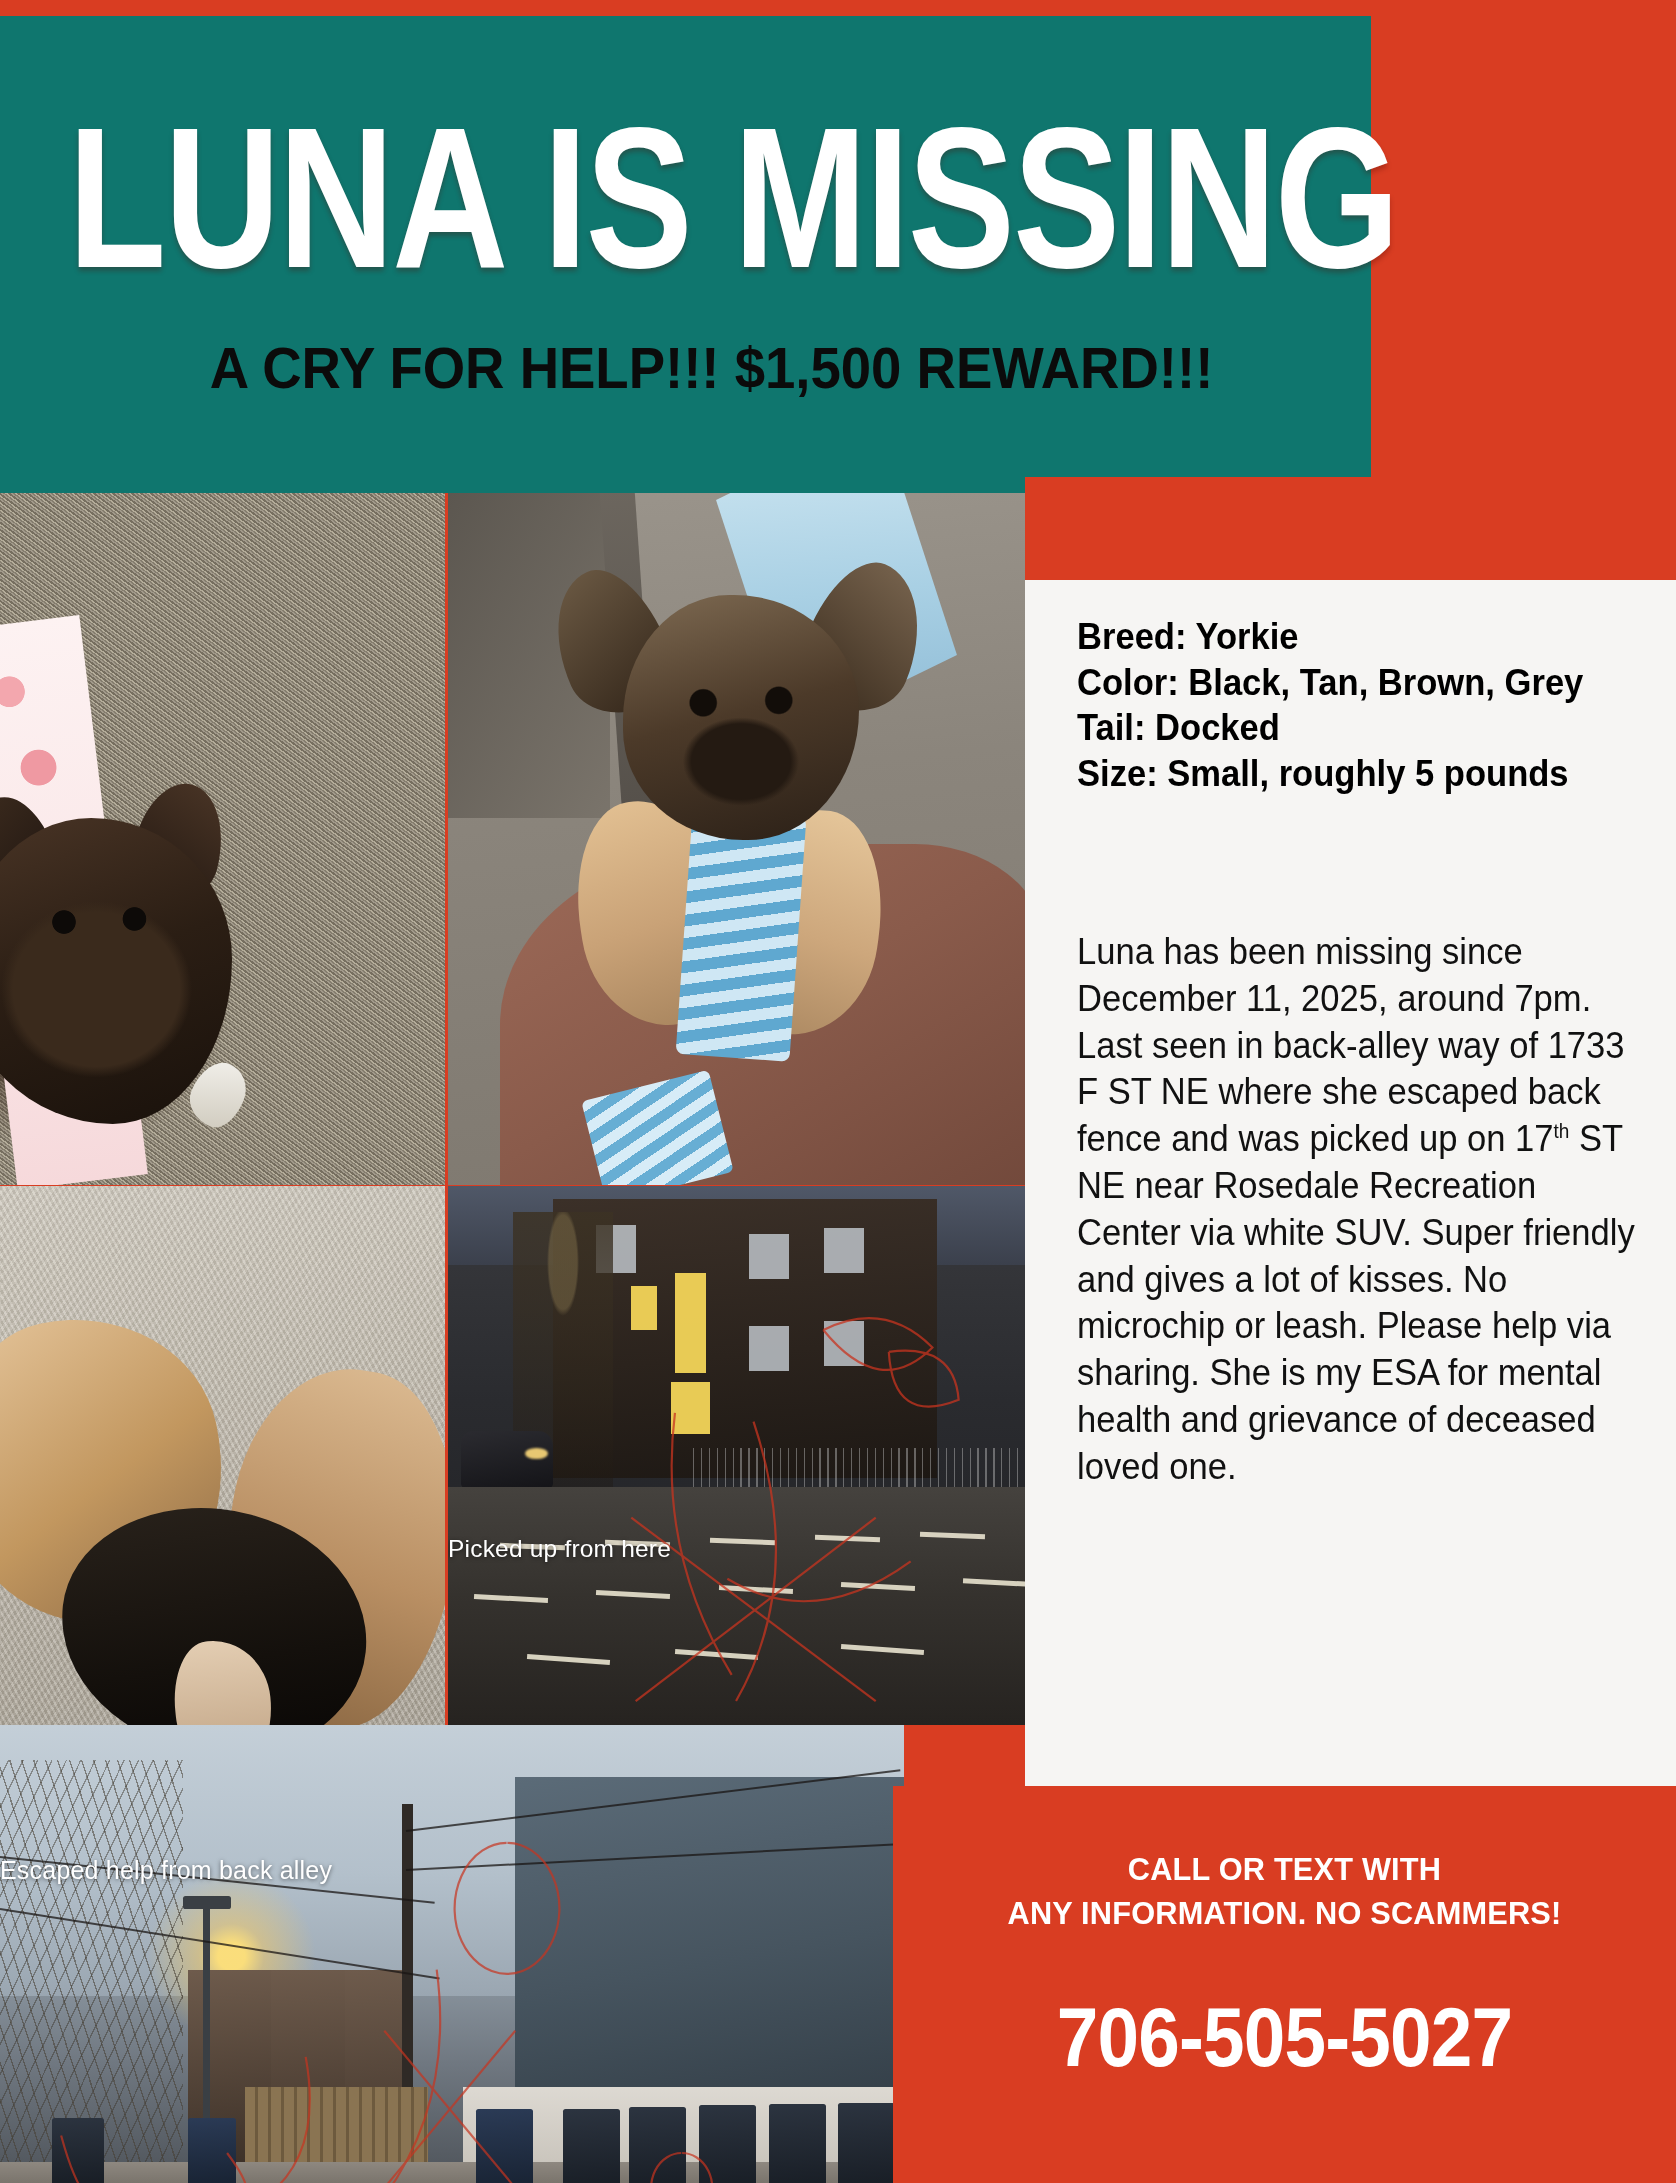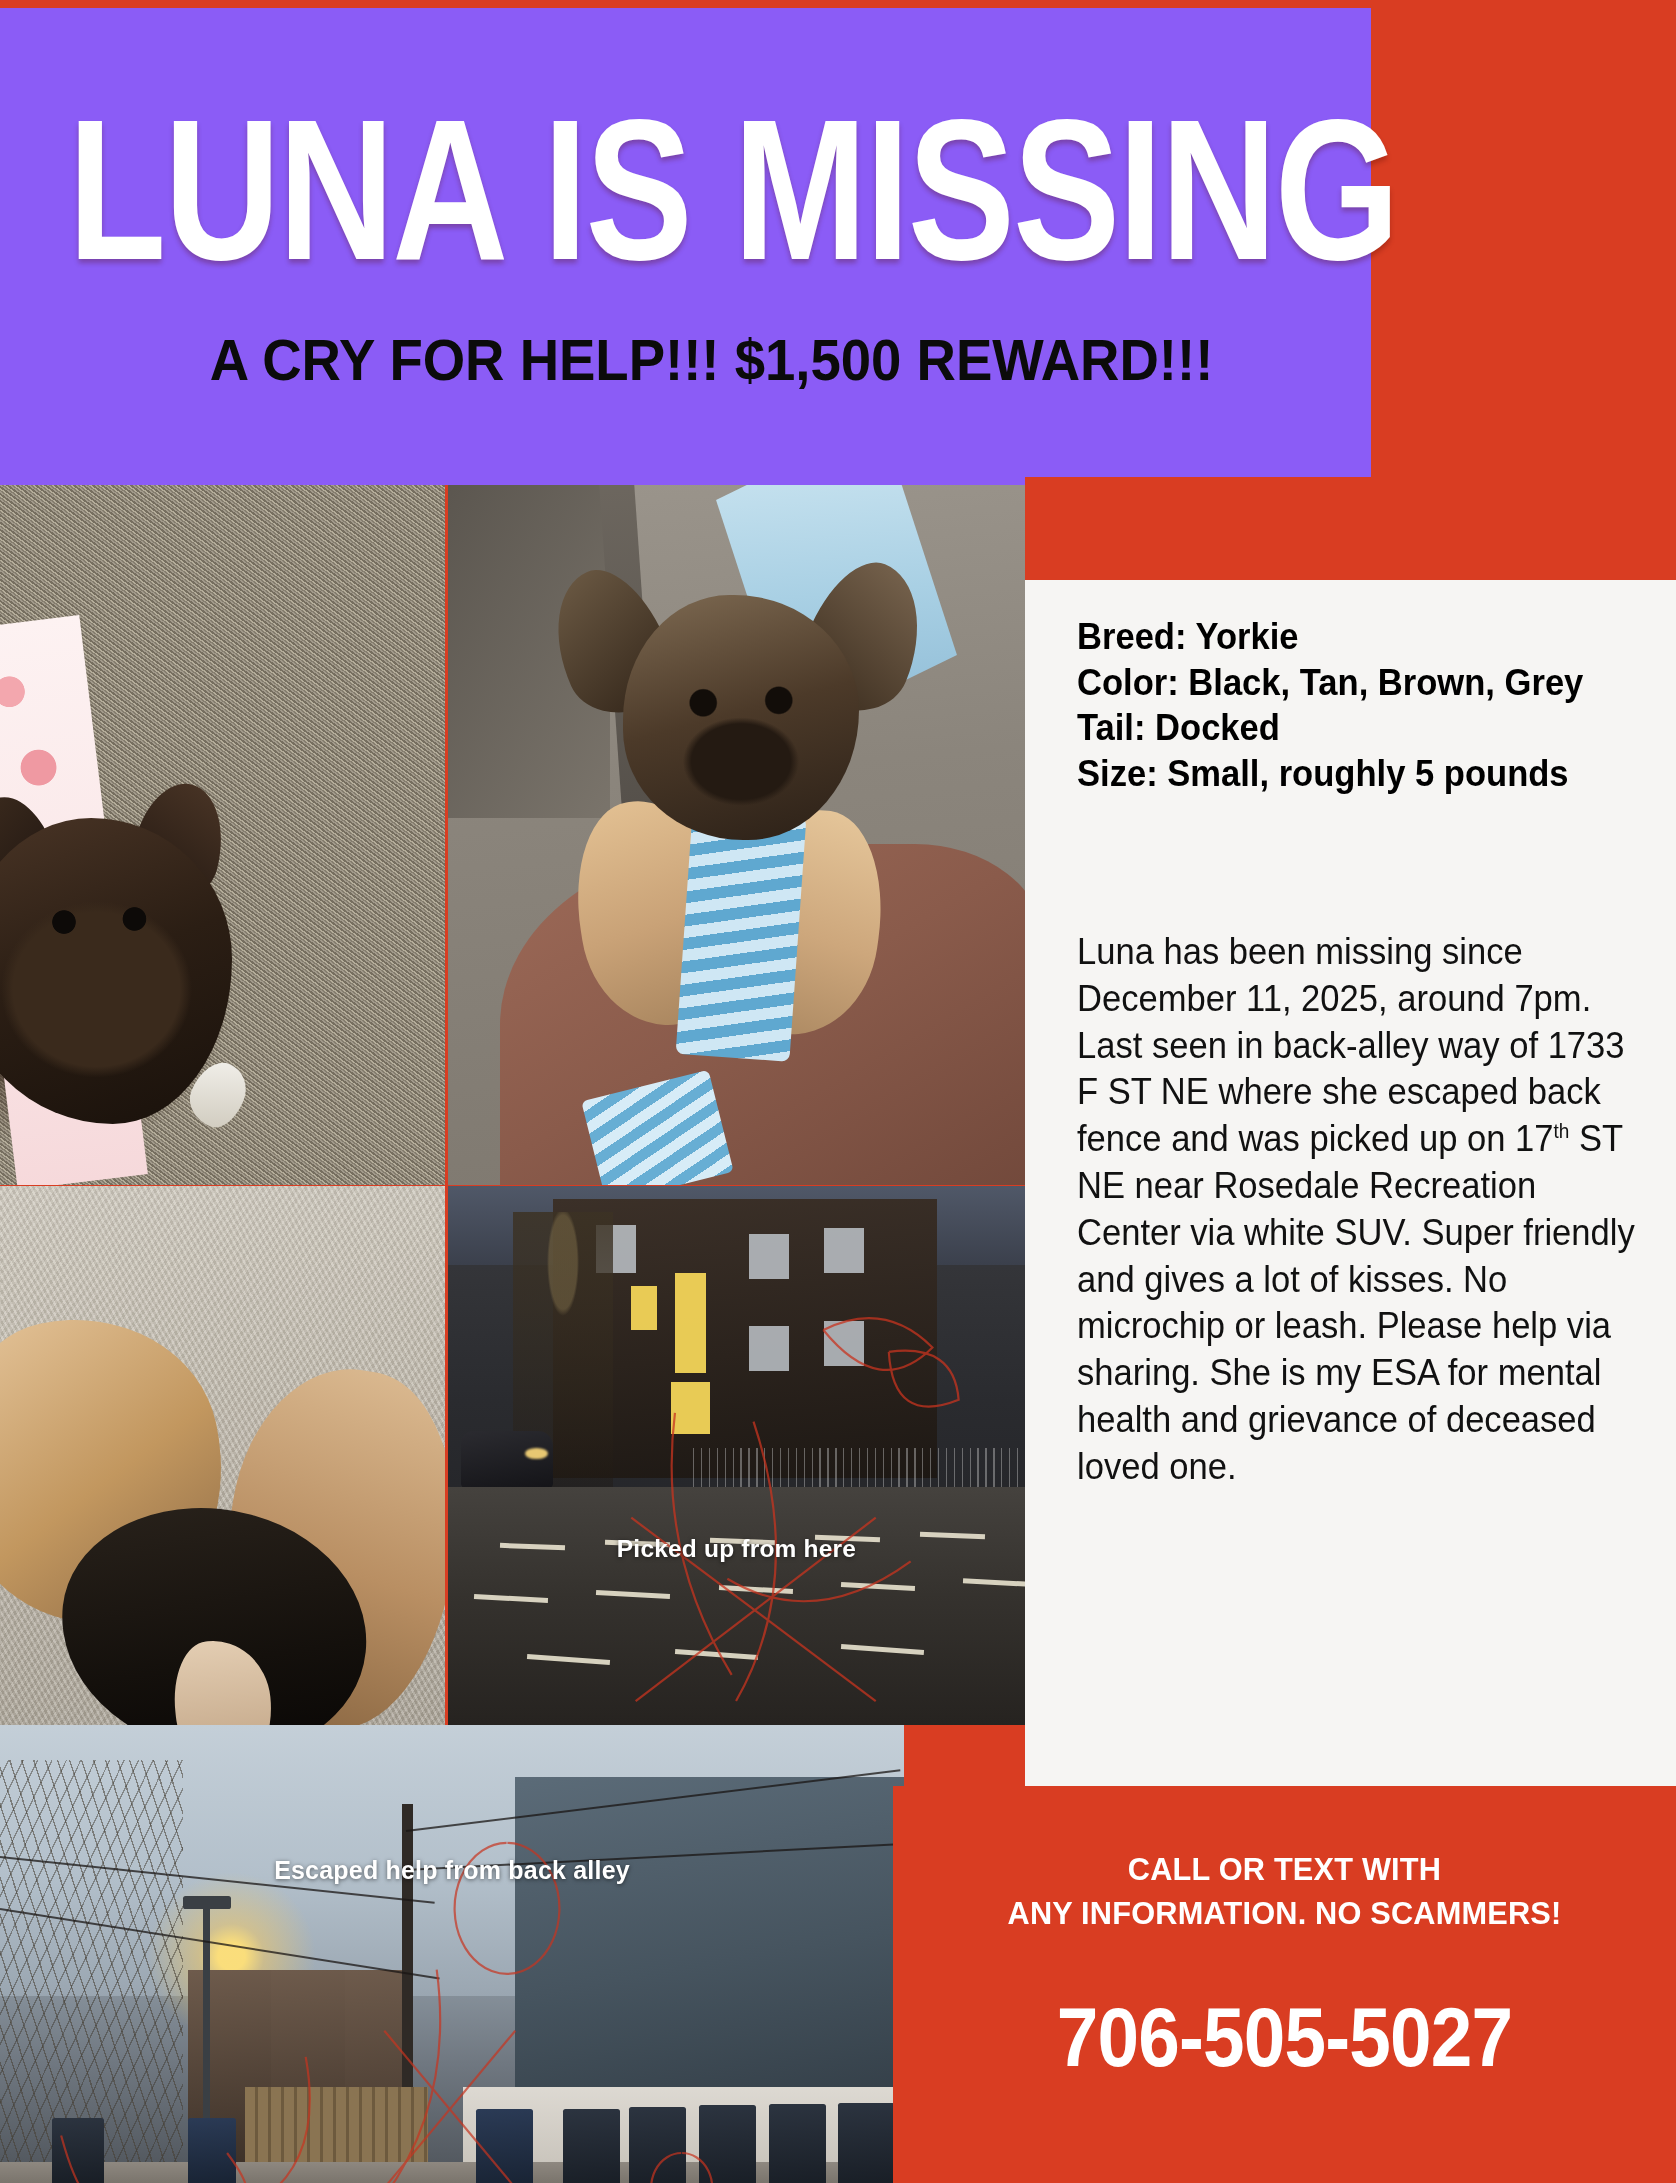--- a/index.html
+++ b/index.html
@@ -4,22 +4,22 @@
 <style>
   html,body{margin:0;padding:0;background:#111;}
   .poster{
     position:relative;width:1677px;height:2197px;
     background:#D93D22;overflow:hidden;
     font-family:"Liberation Sans", sans-serif;
   }
 
   
   .header{
-    position:absolute;left:0;top:8px;width:1371px;height:477px;
-    background:#8b5cf6;z-index:1;
+    position:absolute;left:0;top:16px;width:1371px;height:477px;
+    background:#0f766e;z-index:1;
   }
   .header-right-ext{
     position:absolute;left:1025px;top:477px;width:651px;height:103px;
     background:#D93D22;z-index:1;
   }
   .title{
     position:absolute;left:68px;top:90px;width:1485px;
     color:#FFFFFF;
     font-size:201px;line-height:0.92;
     font-weight:bold;
@@ -35,22 +35,22 @@
     font-size:58px;line-height:1;
     font-weight:bold;
     letter-spacing:0px;
     transform:scaleX(0.94);transform-origin:center top;
     white-space:nowrap;
   }
 
   
   .photo{position:absolute;overflow:hidden;background:#6b6257;}
   .photo .cap{
-    position:absolute;width:100%;text-align:center;
-    color:#ffffff;font-weight:bold;
+    position:absolute;width:100%;text-align:left;
+    color:#ffffff;font-weight:normal;
     text-shadow:0 1.3px 4.4px rgba(0,0,0,0.55);
     letter-spacing:0.2px;
   }
 
   
   #photo-dog-blanket{left:0;top:477px;width:445px;height:708px;
     background:
       radial-gradient(circle at 15% 72%, rgba(60,40,28,0.92) 0 10%, rgba(0,0,0,0) 26%),
       radial-gradient(ellipse 34% 30% at 10% 66%, #2e2018 0 60%, rgba(0,0,0,0) 72%),
       linear-gradient(115deg, rgba(255,255,255,0.06) 0 100%),

